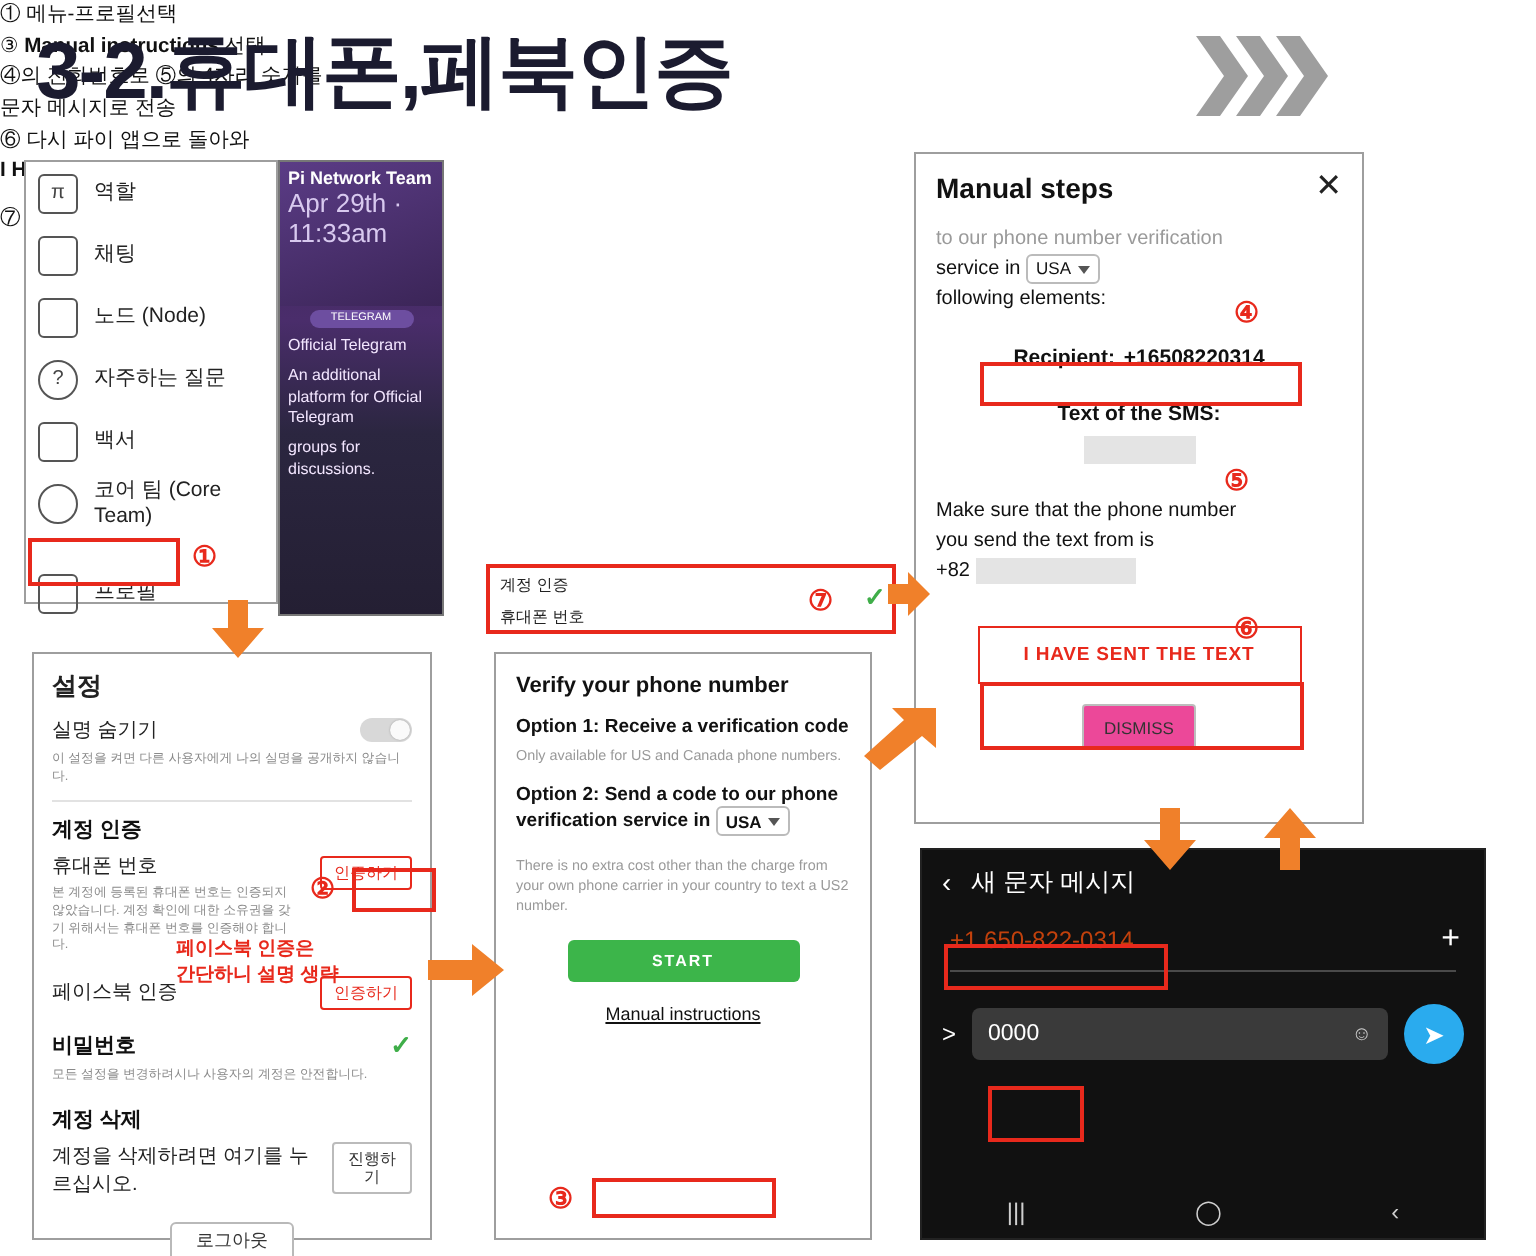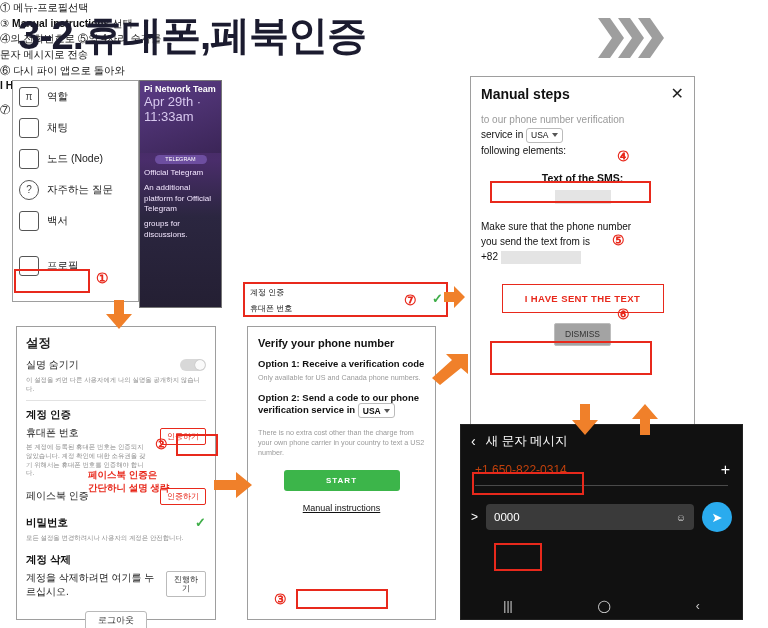--- a/index.html
+++ b/index.html
@@ -102,39 +102,39 @@
   
   #instructions{left:243px;top:82px;width:205px;}
   .ins{font-size:10.3px;color:#111;line-height:1.52;}
   .ins b{font-weight:bold;}
 
   
   #acct-box{left:243px;top:282px;width:205px;height:35px;border:1px solid #9e9e9e;background:#fff;}
   .ab-t{font-size:8px;color:#222;padding:4px 0 0 6px;line-height:1.45;}
 
   
-  #manual-panel{left:470px;top:76px;width:225px;height:410px;border:1px solid #9e9e9e;background:#fff;}
+  #manual-panel{left:457px;top:76px;width:225px;height:336px;border:1px solid #9e9e9e;background:#fff;}
   .mp-head{display:flex;align-items:flex-start;justify-content:space-between;padding:9px 10px 0;}
   .mp-title{font-size:14px;font-weight:bold;color:#111;}
   .mp-x{font-size:16px;color:#222;line-height:1;}
   .mp-txt{font-size:10px;color:#111;padding:0 10px;line-height:1.5;}
   .mp-grey{color:#9a9a9a;}
   .mp-center{text-align:center;}
   .mp-recip{font-size:10.5px;font-weight:bold;color:#111;}
   .mp-sms{font-size:10.5px;font-weight:bold;color:#111;text-align:center;}
   .redact{display:inline-block;width:56px;height:14px;background:#e4e4e4;vertical-align:middle;}
   .redact.wide{width:80px;height:13px;}
   .mp-sent{
     width:160px;height:27px;margin:0 auto;border:1px solid #e8291c;
     display:flex;align-items:center;justify-content:center;
     color:#e8291c;font-size:9.5px;font-weight:bold;letter-spacing:.4px;background:#fff;
   }
   .mp-dismiss{
     width:55px;height:21px;margin:10px auto 0;border:1px solid #bdbdbd;border-radius:2px;
-    display:flex;align-items:center;justify-content:center;font-size:8.5px;color:#333;background:#a3a3a3;
+    display:flex;align-items:center;justify-content:center;font-size:8.5px;color:#333;background:#ec4899;
   }
 
   
   #sms-panel{left:460px;top:424px;width:283px;height:196px;background:#111;border:1px solid #222;}
   .sms-head{display:flex;align-items:center;gap:10px;height:32px;padding-left:10px;color:#fff;}
   .sms-back{font-size:14px;color:#fff;}
   .sms-title{font-size:12.5px;color:#fff;}
   .sms-torow{display:flex;align-items:center;justify-content:space-between;padding:4px 12px 0 14px;}
   .sms-to{font-size:12px;color:#c2410c;}
   .sms-plus{font-size:16px;color:#fff;}
@@ -203,20 +203,24 @@
       <span class="menu-lbl">노드 (Node)</span>
     </div>
     <div class="menu-row">
       <span class="menu-ico circle">?</span>
       <span class="menu-lbl">자주하는 질문</span>
     </div>
     <div class="menu-row">
       <span class="menu-ico"></span>
       <span class="menu-lbl">백서</span>
     </div>
+    <div class="menu-row">
+      <span class="menu-ico circle"></span>
+      <span class="menu-lbl">코어 팀 (Core Team)</span>
+    </div>
     <div class="menu-row" style="margin-top:14px;">
       <span class="menu-ico"></span>
       <span class="menu-lbl">프로필</span>
     </div>
   </div>
   <div class="redbox" style="left:14px;top:269px;width:76px;height:24px;"></div>
   <div class="mk" style="left:96px;top:270px;">①</div>
 
   <div id="instructions">
     <div class="ins">① 메뉴-프로필선택</div>
@@ -304,20 +308,26 @@
     <div class="mp-txt mp-grey" style="margin-top:10px;">to our phone number verification</div>
     <div class="mp-txt">
       <span>service in</span>
       <span class="select">
         <span>USA</span>
         <span class="caret"></span>
       </span>
     </div>
     <div class="mp-txt">following elements:</div>
 
+    <div style="position:relative;margin-top:12px;">
+      <div class="mp-center">
+        <span class="mp-recip">Recipient:</span>
+        <span class="mp-recip">+16508220314</span>
+      </div>
+    </div>
     <div class="mp-sms" style="margin-top:14px;">Text of the SMS:</div>
     <div class="mp-center" style="margin-top:3px;">
       <span class="redact"></span>
     </div>
 
     <div class="mp-txt" style="margin-top:14px;">Make sure that the phone number</div>
     <div class="mp-txt">you send the text from is</div>
     <div class="mp-txt">
       <span>+82</span>
       <span class="redact wide"></span>

